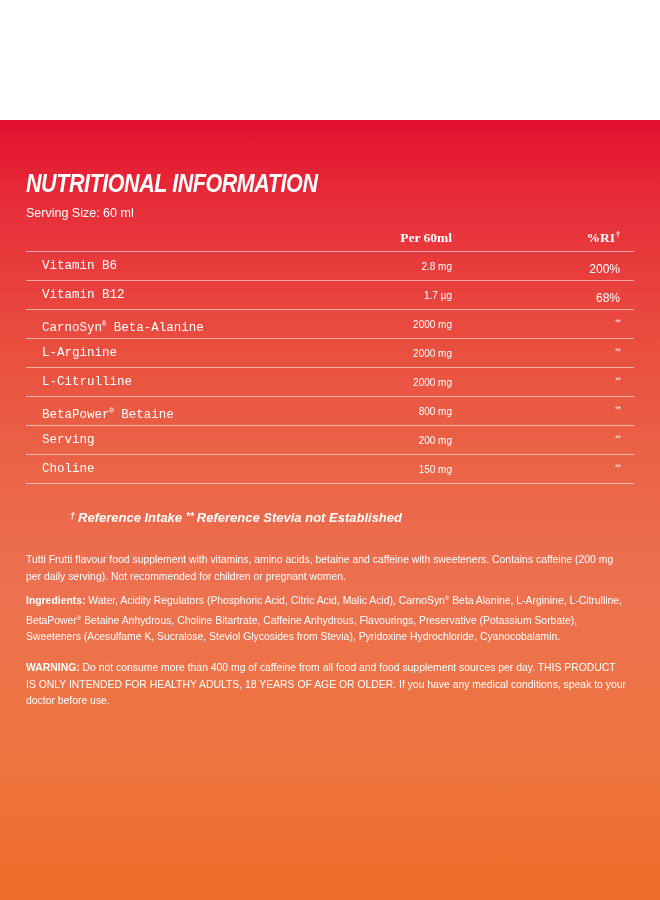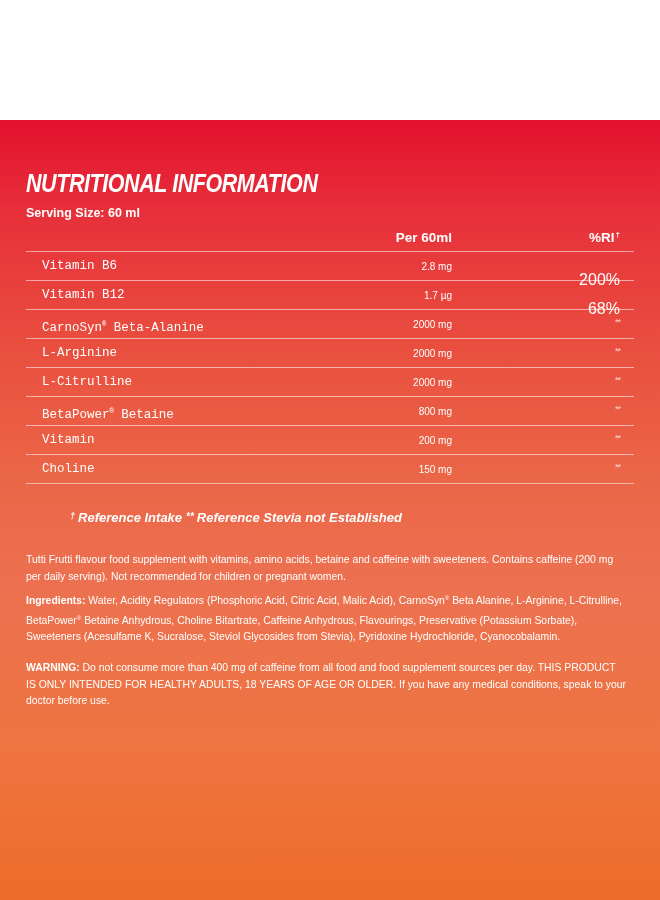--- a/index.html
+++ b/index.html
@@ -42,34 +42,35 @@
       letter-spacing: -0.5px;
       transform: scaleX(0.86);
       transform-origin: left center;
       line-height: 26px;
       white-space: nowrap;
     }
     .serving {
       position: absolute;
       left: 26px;
       top: 86px;
-      font-weight: 700;
+      font-weight: 400;
       font-size: 12.5px;
       line-height: 15px;
       text-align: center;
     }
     .table {
       position: absolute;
       left: 26px;
       top: 106px;
       width: 608px;
     }
     .thead {
       position: relative;
       height: 25px;
+      font-family: Liberation Serif, serif;
     }
     .th-per {
       position: absolute;
       right: 182px;
       top: 4px;
       font-weight: 700;
       font-size: 13.5px;
     }
     .th-ri {
       position: absolute;
@@ -107,22 +108,22 @@
     .cell-amt {
       position: absolute;
       right: 182px;
       top: 7px;
       font-size: 10px;
       line-height: 15px;
     }
     .cell-ri {
       position: absolute;
       right: 14px;
-      top: 20px;
-      font-size: 16px;
+      top: 10px;
+      font-size: 12px;
       line-height: 15px;
     }
     .cell-ri.na {
       font-size: 9px;
       top: 5px;
       opacity: 0.75;
       letter-spacing: -1px;
     }
     .footnotes {
       position: absolute;
@@ -190,21 +191,21 @@
       <span class="cell-name"><span>L-Citrulline</span></span>
       <span class="cell-amt">2000 mg</span>
       <span class="cell-ri na">**</span>
     </div>
     <div class="row">
       <span class="cell-name"><span>BetaPower</span><sup>®</sup><span> Betaine</span></span>
       <span class="cell-amt">800 mg</span>
       <span class="cell-ri na">**</span>
     </div>
     <div class="row">
-      <span class="cell-name"><span>Vitamin</span></span>
+      <span class="cell-name"><span>Serving</span></span>
       <span class="cell-amt">200 mg</span>
       <span class="cell-ri na">**</span>
     </div>
     <div class="row">
       <span class="cell-name"><span>Choline</span></span>
       <span class="cell-amt">150 mg</span>
       <span class="cell-ri na">**</span>
     </div>
   </div>
 

